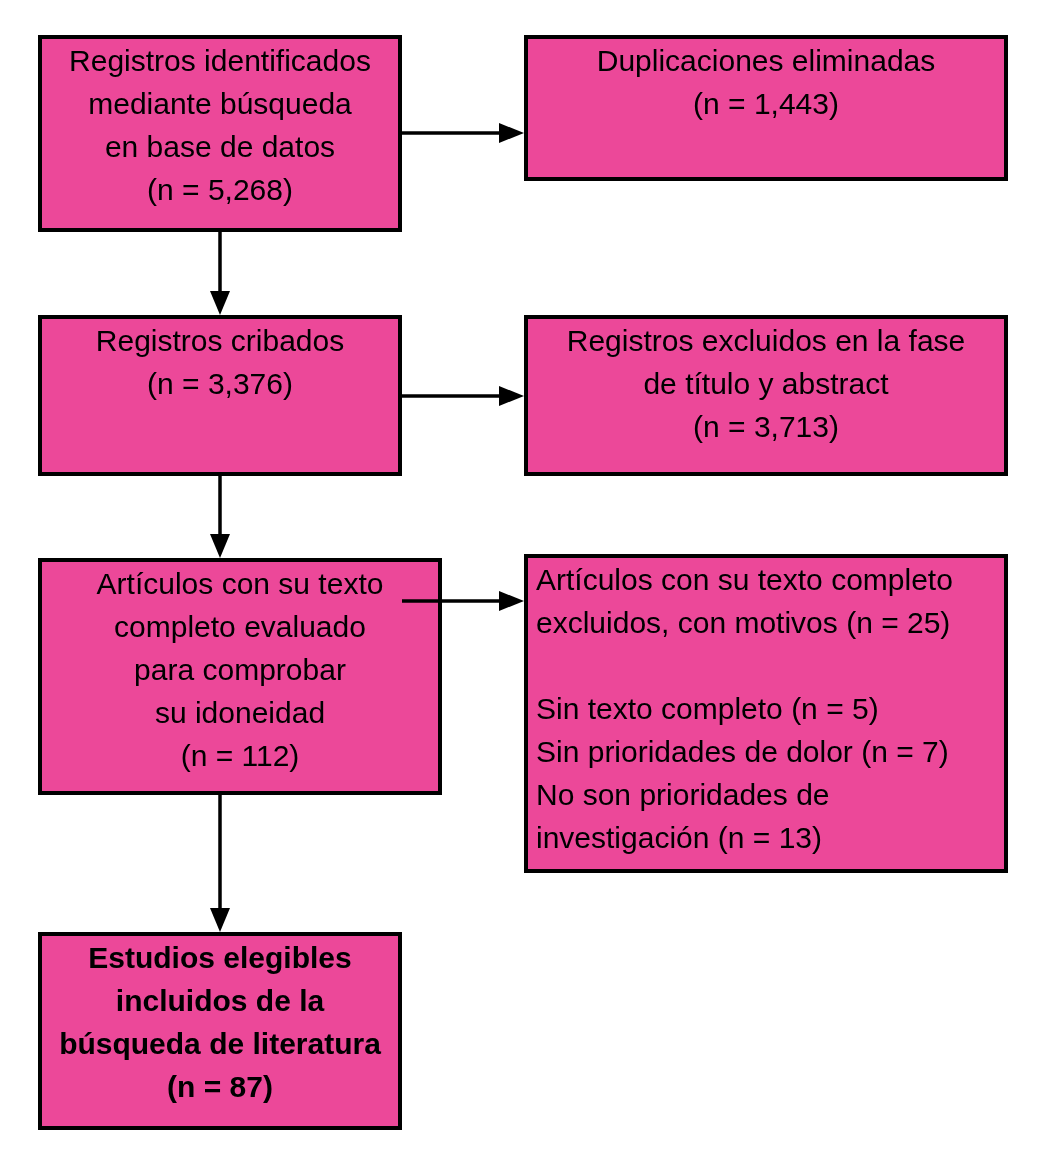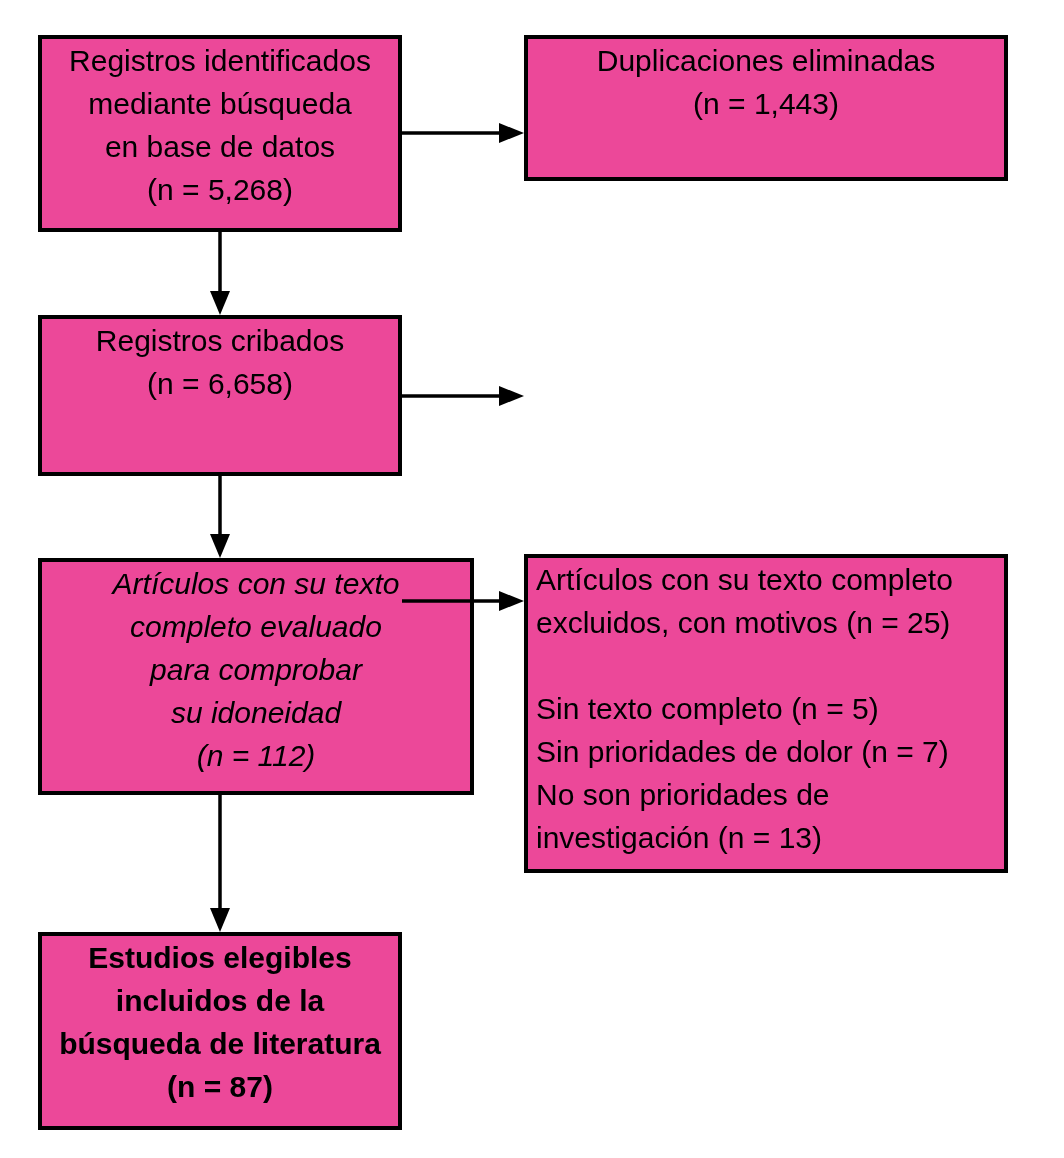--- a/index.html
+++ b/index.html
@@ -46,21 +46,21 @@
     padding-right: 8px;
   }
   .fc-box.align-left .fc-text {
     text-align: left;
   }
   
   #box-records-identified     { left: 38px;  top: 35px;  width: 364px; height: 197px; }
   #box-duplicates-removed     { left: 524px; top: 35px;  width: 484px; height: 146px; }
   #box-records-screened       { left: 38px;  top: 315px; width: 364px; height: 161px; }
   #box-title-abstract-excluded{ left: 524px; top: 315px; width: 484px; height: 161px; }
-  #box-fulltext-assessed      { left: 38px;  top: 558px; width: 436px; height: 237px; font-style: italic; }
+  #box-fulltext-assessed      { left: 38px;  top: 558px; width: 404px; height: 237px; }
   #box-fulltext-excluded      { left: 524px; top: 554px; width: 484px; height: 319px; padding-left: 8px; }
   #box-studies-included       { left: 38px;  top: 932px; width: 364px; height: 198px; font-weight: bold; }
 </style>
 </head>
 <body>
 
 <div class="canvas">
 
   <div class="fc-box" id="box-records-identified">
     <div class="fc-text">Registros identificados
@@ -69,23 +69,28 @@
 (n = 5,268)</div>
   </div>
 
   <div class="fc-box" id="box-duplicates-removed">
     <div class="fc-text">Duplicaciones eliminadas
 (n = 1,443)</div>
   </div>
 
   <div class="fc-box" id="box-records-screened">
     <div class="fc-text">Registros cribados
-(n = 6,658)</div>
+(n = 3,376)</div>
   </div>
 
+  <div class="fc-box" id="box-title-abstract-excluded">
+    <div class="fc-text">Registros excluidos en la fase
+de título y abstract
+(n = 3,713)</div>
+  </div>
 
   <div class="fc-box" id="box-fulltext-assessed">
     <div class="fc-text">Artículos con su texto
 completo evaluado
 para comprobar
 su idoneidad
 (n = 112)</div>
   </div>
 
   <div class="fc-box align-left" id="box-fulltext-excluded">

